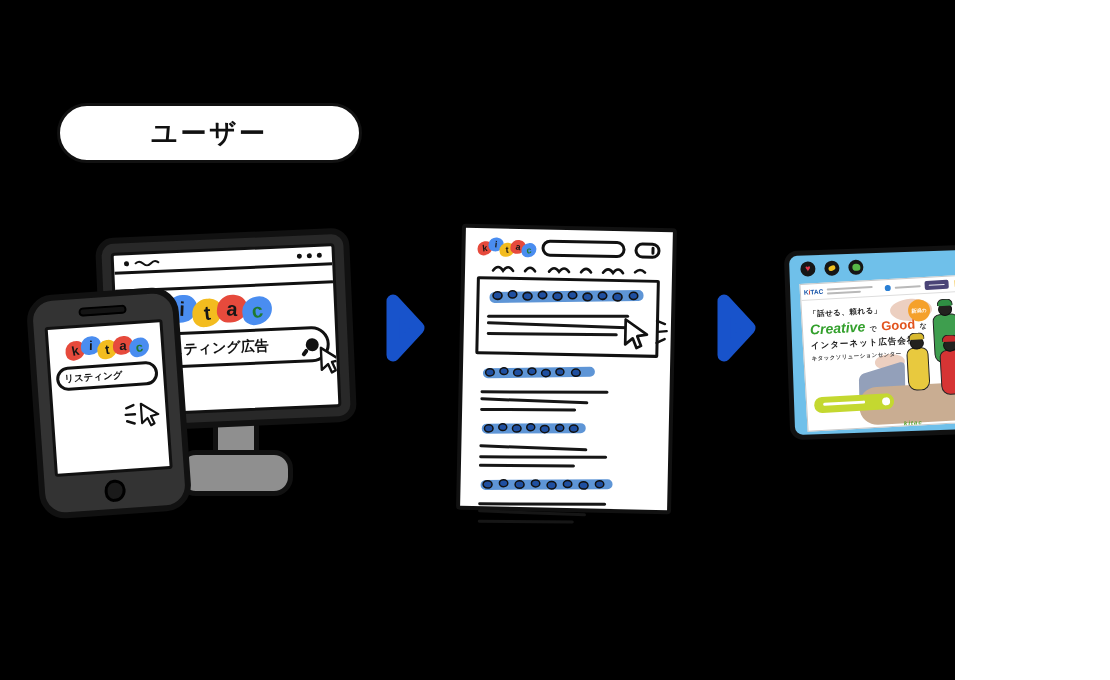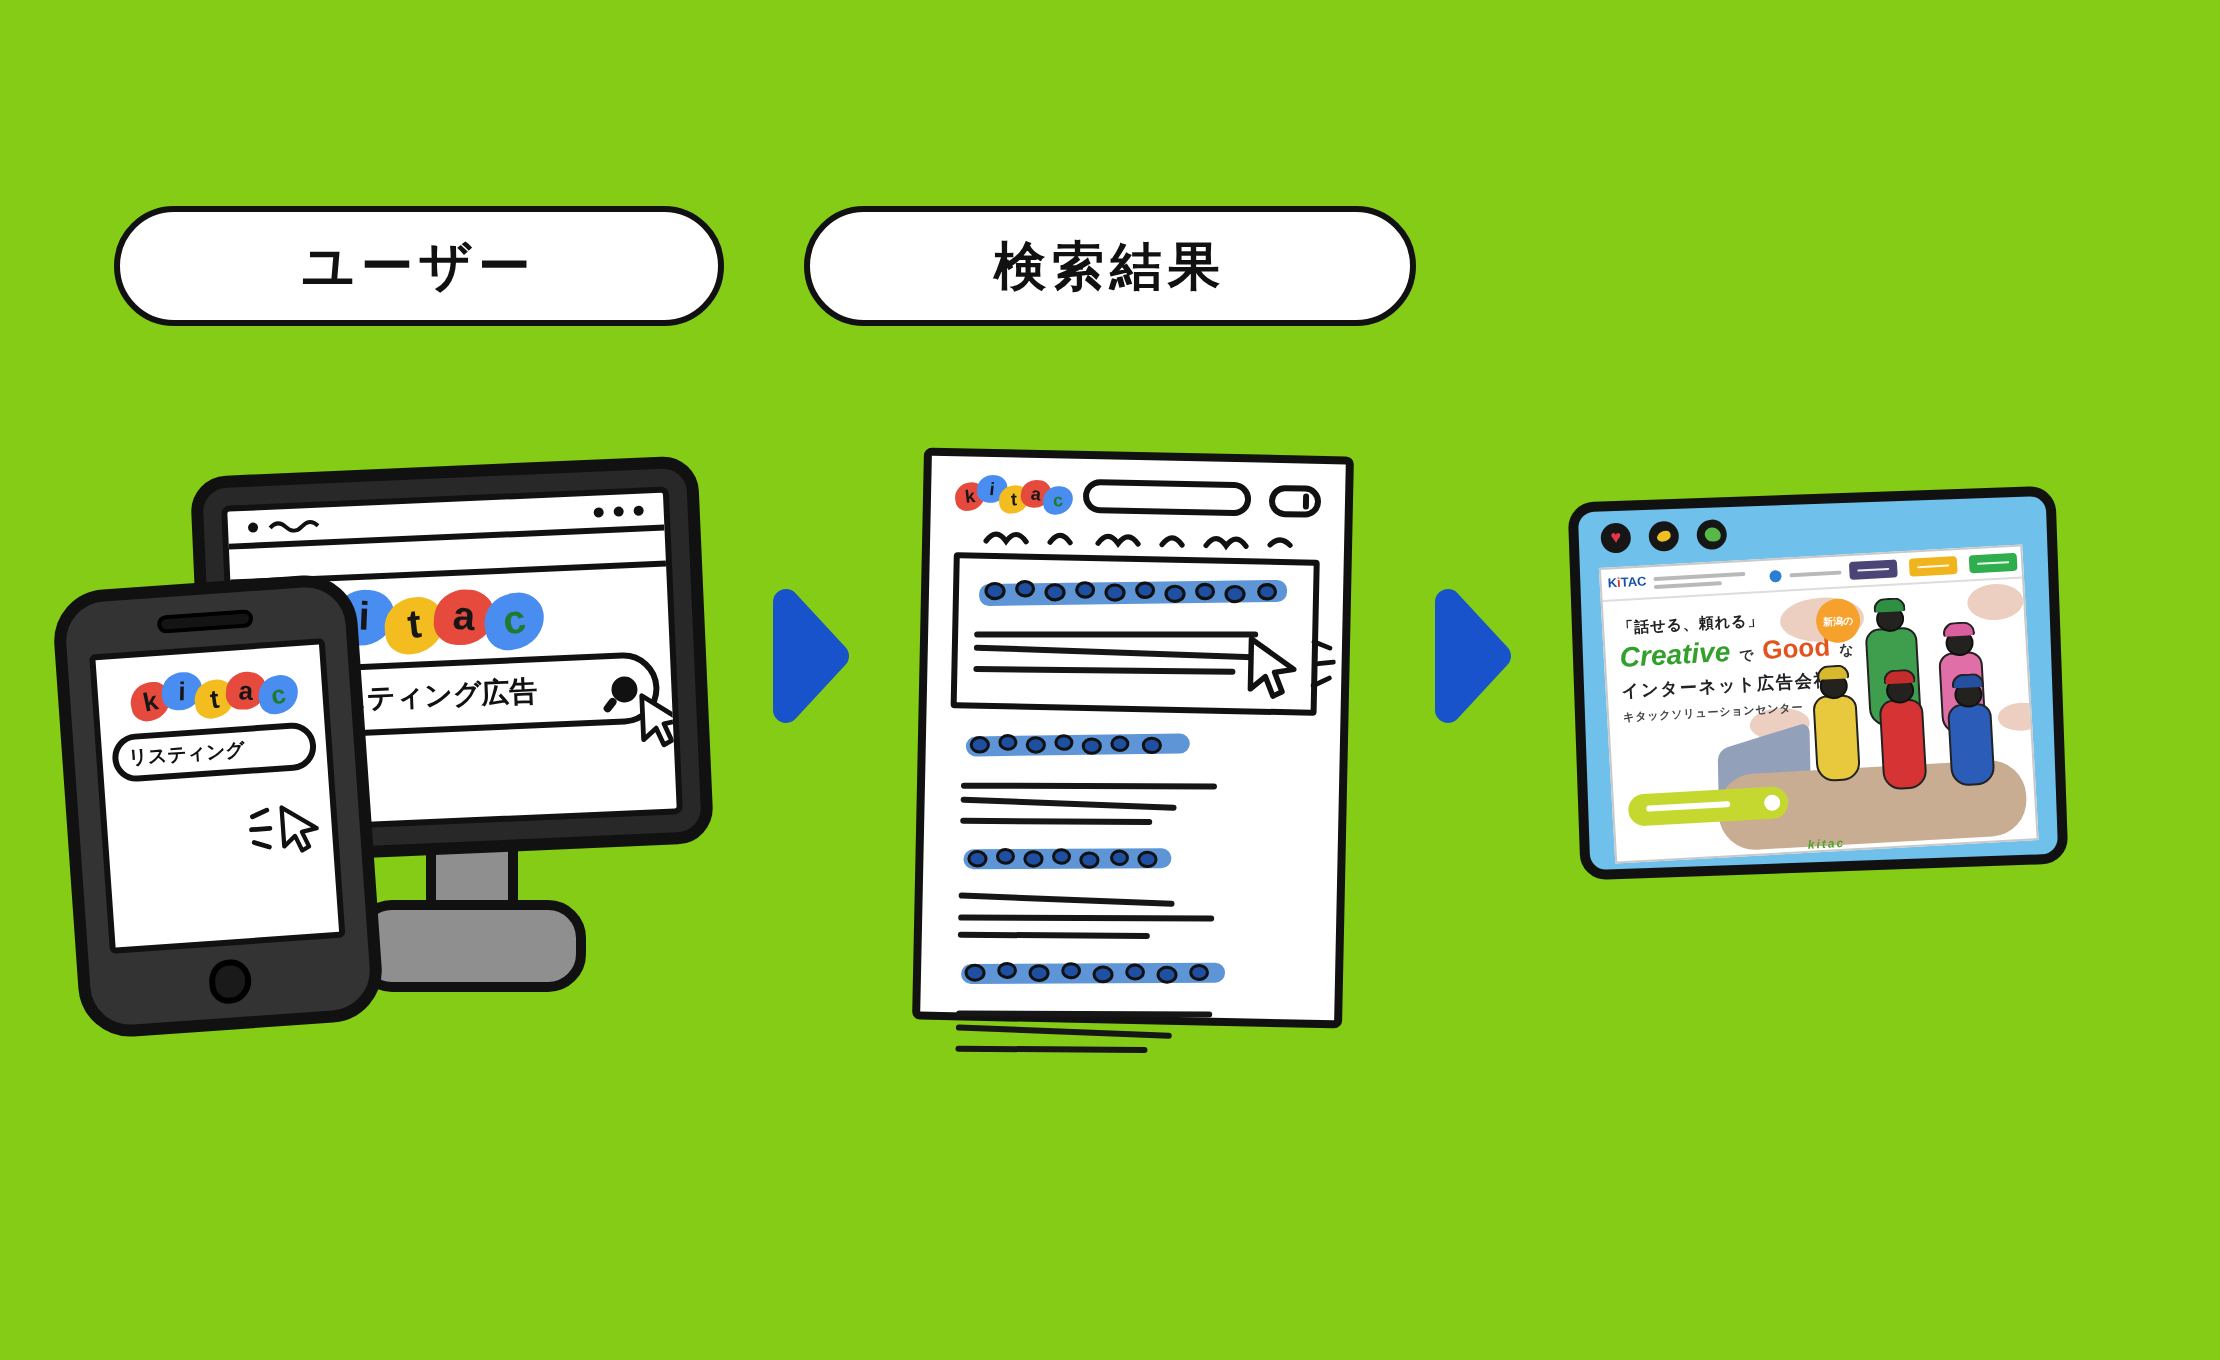--- a/index.html
+++ b/index.html
@@ -1,18 +1,18 @@
 <!DOCTYPE html>
 <html><head>
 <meta charset="utf-8">
 <style>
   html,body{margin:0;padding:0;}
   .canvas{
-    position:relative;width:1110px;height:680px;overflow:hidden;
-    background:#84cc16;
+    position:relative;width:955px;height:680px;overflow:hidden;
+    background:#000000;
     font-family:"Liberation Sans","DejaVu Sans",sans-serif;
     color:#111;
   }
   
   .pill{
     position:absolute;top:103px;height:60px;background:#fff;
     border:3.5px solid #111;border-radius:32px;
     display:flex;align-items:center;justify-content:center;
     font-size:26px;font-weight:800;letter-spacing:3px;box-sizing:border-box;
   }
@@ -162,23 +162,20 @@
     font-size:6px;font-weight:800;font-style:italic;color:#51a32a;letter-spacing:1px}
 </style>
 </head>
 <body>
 
 <div class="canvas">
 
   <div class="pill" id="pill-user">
     <span>ユーザー</span>
   </div>
-  <div class="pill" id="pill-serp">
-    <span>検索結果</span>
-  </div>
 
   <svg class="arrow" id="arrow-1" viewBox="0 0 46 76">
     <path d="M10 11 L35 38 L10 65 Z"></path>
   </svg>
   <svg class="arrow" id="arrow-2" viewBox="0 0 46 76">
     <path d="M10 11 L35 38 L10 65 Z"></path>
   </svg>
 
   <div class="stand-neck"></div>
   <div class="stand-base"></div>

